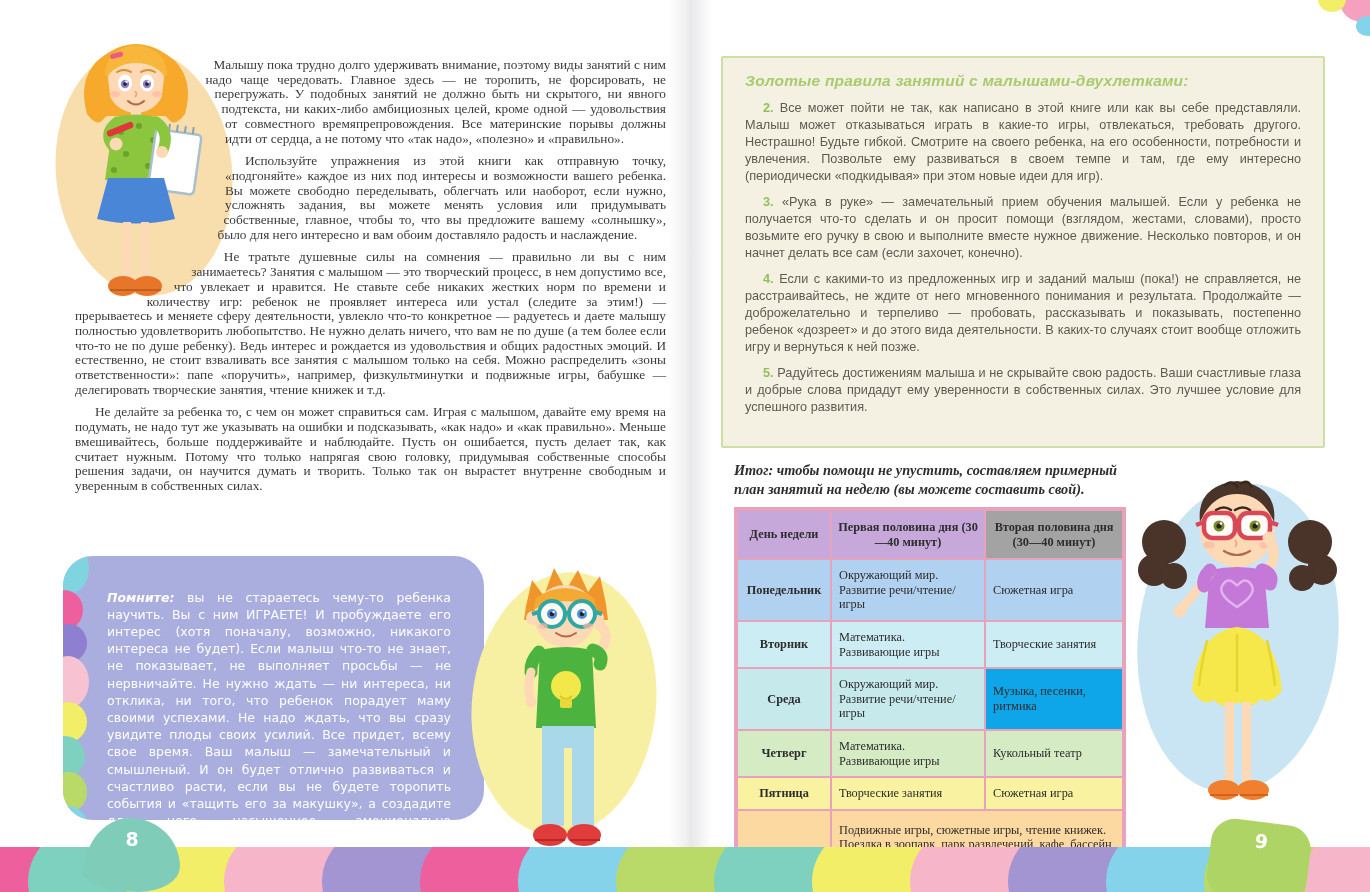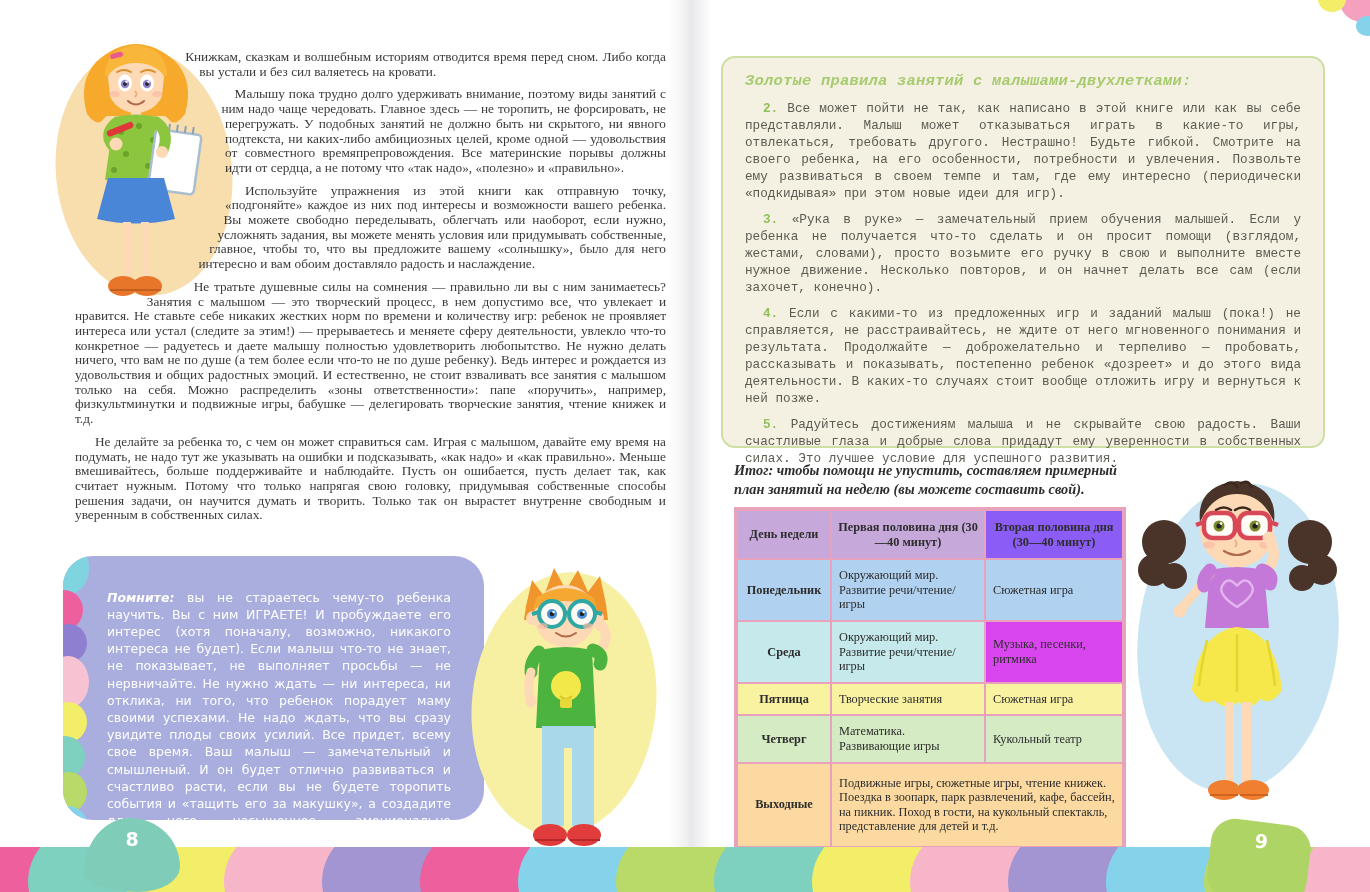--- a/index.html
+++ b/index.html
@@ -51,22 +51,22 @@
               border-radius:30px; overflow:hidden; z-index:3; }
   .note-box .edge-blobs { position:absolute; left:-14px; top:-8px; width:44px; height:290px; }
   .eb { position:absolute; border-radius:50%; }
   .note-text { position:absolute; left:44px; top:20px; width:344px; color:#ffffff;
                font-family:"DejaVu Sans", sans-serif; font-size:12.5px; line-height:17.2px;
                text-align:justify; }
   .note-text .lead { font-weight:bold; font-style:italic; }
 
   
   .rules-box { position:absolute; left:721px; top:56px; width:604px; height:392px; box-sizing:border-box;
-               border:2px solid; border-radius:14px; padding:12px 22px 10px 22px;
-               font-family:Liberation Mono, monospace; }
+               border:2px solid; border-radius:2px; padding:12px 22px 10px 22px;
+               font-family:Liberation Sans, sans-serif; }
   .rules-box h2 { margin:2px 0 10px 0; font-size:15.5px; font-weight:bold; font-style:italic; letter-spacing:.2px; }
   .rule { margin:0 0 9px 0; font-size:12.7px; line-height:17px; color:#5c5b52;
           text-align:justify; text-indent:18px; }
   .rule .num { font-weight:bold; font-style:normal; }
 
   .summary-intro { position:absolute; left:734px; top:461px; width:398px; margin:0;
                    font-weight:bold; font-style:italic; font-size:14.3px; line-height:18.5px; color:#2d2d2d; }
 
   .sched { position:absolute; left:734px; top:507px; border-collapse:separate; border-spacing:2.5px;
            border:2px solid; table-layout:fixed; }
@@ -128,21 +128,20 @@
       <path d="M72,158 L128,158 L139,199 Q100,208 61,199 Z" fill="#4a86d8"></path>
       <rect x="87" y="202" width="8" height="58" fill="#fdd9b5"></rect>
         <rect x="105" y="202" width="8" height="58" fill="#fdd9b5"></rect>
       <ellipse cx="87" cy="266" rx="15" ry="10" fill="#e8762a"></ellipse>
         <ellipse cx="111" cy="266" rx="15" ry="10" fill="#e8762a"></ellipse>
       <path d="M74,270 h26 M99,270 h26" stroke="#c45e1e" stroke-width="2"></path>
     </svg>
 
     <div class="main-text" data-interactable="false">
       <div class="wrap-float" data-interactable="false"></div>
-      <p data-interactable="false">Книжкам, сказкам и волшебным историям отводится время перед сном. Либо когда вы устали и без сил валяетесь на кровати.</p>
       <p class="indent" data-interactable="false">Малышу пока трудно долго удерживать внимание, поэтому виды занятий с ним надо чаще чередовать. Главное здесь — не торопить, не форсировать, не перегружать. У подобных занятий не должно быть ни скрытого, ни явного подтекста, ни каких-либо амбициозных целей, кроме одной — удовольствия от совместного времяпрепровождения. Все материнские порывы должны идти от сердца, а не потому что «так надо», «полезно» и «правильно».</p>
       <p class="indent" data-interactable="false">Используйте упражнения из этой книги как отправную точку, «подгоняйте» каждое из них под интересы и возможности вашего ребенка. Вы можете свободно переделывать, облегчать или наоборот, если нужно, усложнять задания, вы можете менять условия или придумывать собственные, главное, чтобы то, что вы предложите вашему «солнышку», было для него интересно и вам обоим доставляло радость и наслаждение.</p>
       <p class="indent" data-interactable="false">Не тратьте душевные силы на сомнения — правильно ли вы с ним занимаетесь? Занятия с малышом — это творческий процесс, в нем допустимо все, что увлекает и нравится. Не ставьте себе никаких жестких норм по времени и количеству игр: ребенок не проявляет интереса или устал (следите за этим!) — прерываетесь и меняете сферу деятельности, увлекло что-то конкретное — радуетесь и даете малышу полностью удовлетворить любопытство. Не нужно делать ничего, что вам не по душе (а тем более если что-то не по душе ребенку). Ведь интерес и рождается из удовольствия и общих радостных эмоций. И естественно, не стоит взваливать все занятия с малышом только на себя. Можно распределить «зоны ответственности»: папе «поручить», например, физкультминутки и подвижные игры, бабушке — делегировать творческие занятия, чтение книжек и т.д.</p>
       <p class="indent" data-interactable="false">Не делайте за ребенка то, с чем он может справиться сам. Играя с малышом, давайте ему время на подумать, не надо тут же указывать на ошибки и подсказывать, «как надо» и «как правильно». Меньше вмешивайтесь, больше поддерживайте и наблюдайте. Пусть он ошибается, пусть делает так, как считает нужным. Потому что только напрягая свою головку, придумывая собственные способы решения задачи, он научится думать и творить. Только так он вырастет внутренне свободным и уверенным в собственных силах.</p>
     </div>
 
     <div class="note-box" data-interactable="false" style="background-color: rgb(169, 174, 222);">
       <div class="edge-blobs" data-interactable="false">
         <div class="eb" style="left:0;top:-6px;width:40px;height:52px;background:#7fd4e0;"></div>
         <div class="eb" style="left:-4px;top:42px;width:38px;height:40px;background:#ee5f9e;"></div>
@@ -219,41 +218,46 @@
     <table class="sched" data-interactable="false" style="background-color: rgb(233, 162, 187); border-color: rgb(233, 162, 187);">
       <colgroup>
           <col class="c1">
           <col class="c2">
           <col class="c3">
         </colgroup>
       <tbody>
           <tr data-interactable="false">
         <th data-interactable="false" style="background-color: rgb(198, 169, 218);">День недели</th>
         <th data-interactable="false" style="background-color: rgb(198, 169, 218); margin-left: 48px;">Первая половина дня (30—40 минут)</th>
-        <th data-interactable="false" style="background-color: #8b5cf6;">Вторая половина дня (30—40 минут)</th>
+        <th data-interactable="false" style="background-color: #a3a3a3;">Вторая половина дня (30—40 минут)</th>
       </tr>
       <tr data-interactable="false">
         <td class="day" data-interactable="false" style="background-color: rgb(177, 209, 240);">Понедельник</td>
         <td data-interactable="false" style="background-color: rgb(177, 209, 240);">Окружающий мир. Развитие речи/чтение/игры</td>
         <td data-interactable="false" style="background-color: rgb(177, 209, 240);">Сюжетная игра</td>
       </tr>
       <tr data-interactable="false">
+        <td class="day" data-interactable="false" style="background-color: rgb(205, 237, 244);">Вторник</td>
+        <td data-interactable="false" style="background-color: rgb(205, 237, 244);">Математика. Развивающие игры</td>
+        <td data-interactable="false" style="background-color: rgb(205, 237, 244);">Творческие занятия</td>
+      </tr>
+      <tr data-interactable="false">
         <td class="day" data-interactable="false" style="background-color: rgb(198, 233, 235);">Среда</td>
         <td data-interactable="false" style="background-color: rgb(198, 233, 235);">Окружающий мир. Развитие речи/чтение/игры</td>
-        <td data-interactable="false" style="background-color: #d946ef;">Музыка, песенки, ритмика</td>
+        <td data-interactable="false" style="background-color: #0ea5e9;">Музыка, песенки, ритмика</td>
+      </tr>
+      <tr data-interactable="false">
+        <td class="day" data-interactable="false" style="background-color: rgb(213, 235, 196);">Четверг</td>
+        <td data-interactable="false" style="background-color: rgb(213, 235, 196);">Математика. Развивающие игры</td>
+        <td data-interactable="false" style="background-color: rgb(213, 235, 196);">Кукольный театр</td>
       </tr>
       <tr data-interactable="false">
         <td class="day" data-interactable="false" style="background-color: rgb(249, 242, 161);">Пятница</td>
         <td data-interactable="false" style="background-color: rgb(249, 242, 161);">Творческие занятия</td>
         <td data-interactable="false" style="background-color: rgb(249, 242, 161);">Сюжетная игра</td>
-      </tr>
-      <tr data-interactable="false">
-        <td class="day" data-interactable="false" style="background-color: rgb(213, 235, 196);">Четверг</td>
-        <td data-interactable="false" style="background-color: rgb(213, 235, 196);">Математика. Развивающие игры</td>
-        <td data-interactable="false" style="background-color: rgb(213, 235, 196);">Кукольный театр</td>
       </tr>
       <tr data-interactable="false">
         <td class="day" data-interactable="false" style="background-color: rgb(251, 217, 160);">Выходные</td>
         <td class="tall" colspan="2" data-interactable="false" style="background-color: rgb(251, 217, 160);">Подвижные игры, сюжетные игры, чтение книжек. Поездка в зоопарк, парк развлечений, кафе, бассейн, на пикник. Поход в гости, на кукольный спектакль, представление для детей и т.д.</td>
       </tr>
     </tbody>
       </table>
 
     <svg class="illu illu-girl2" viewBox="0 0 242 372" data-interactable="false">
       <ellipse cx="126" cy="188" rx="100" ry="155" fill="#c9e5f3" transform="rotate(6 126 188)"></ellipse>

